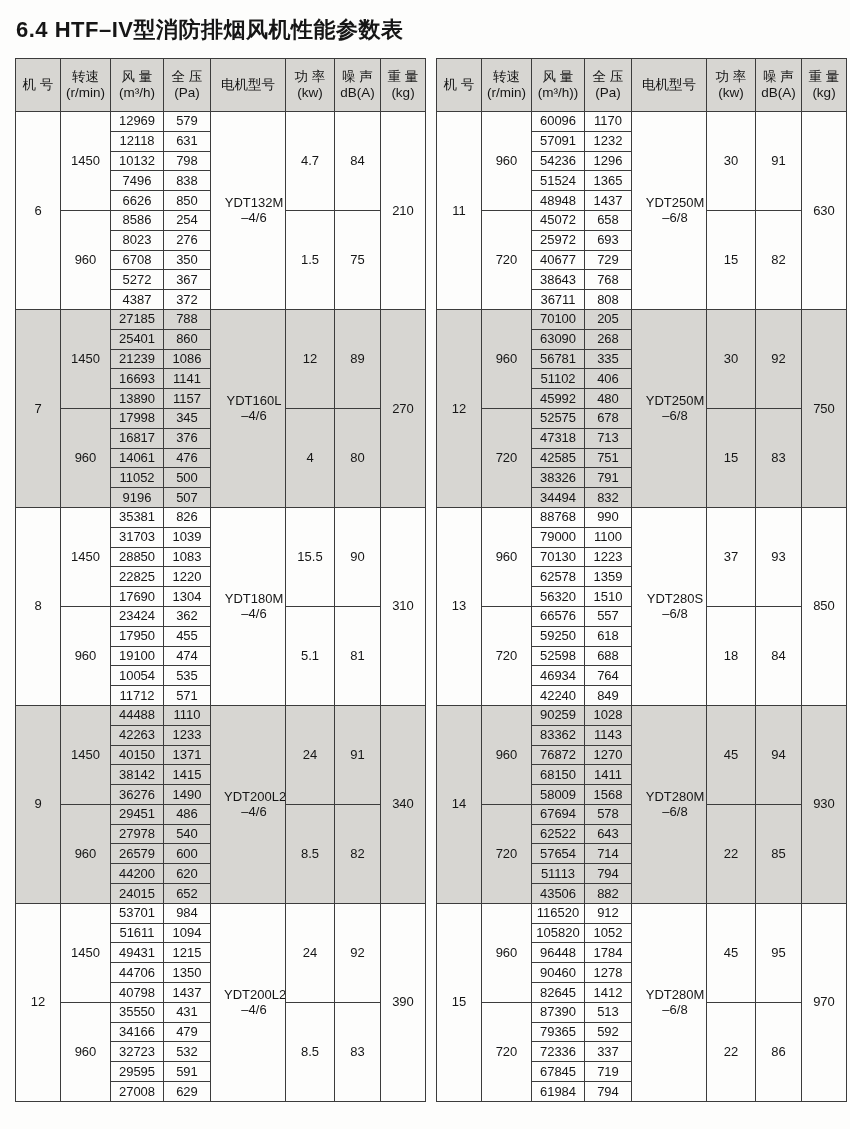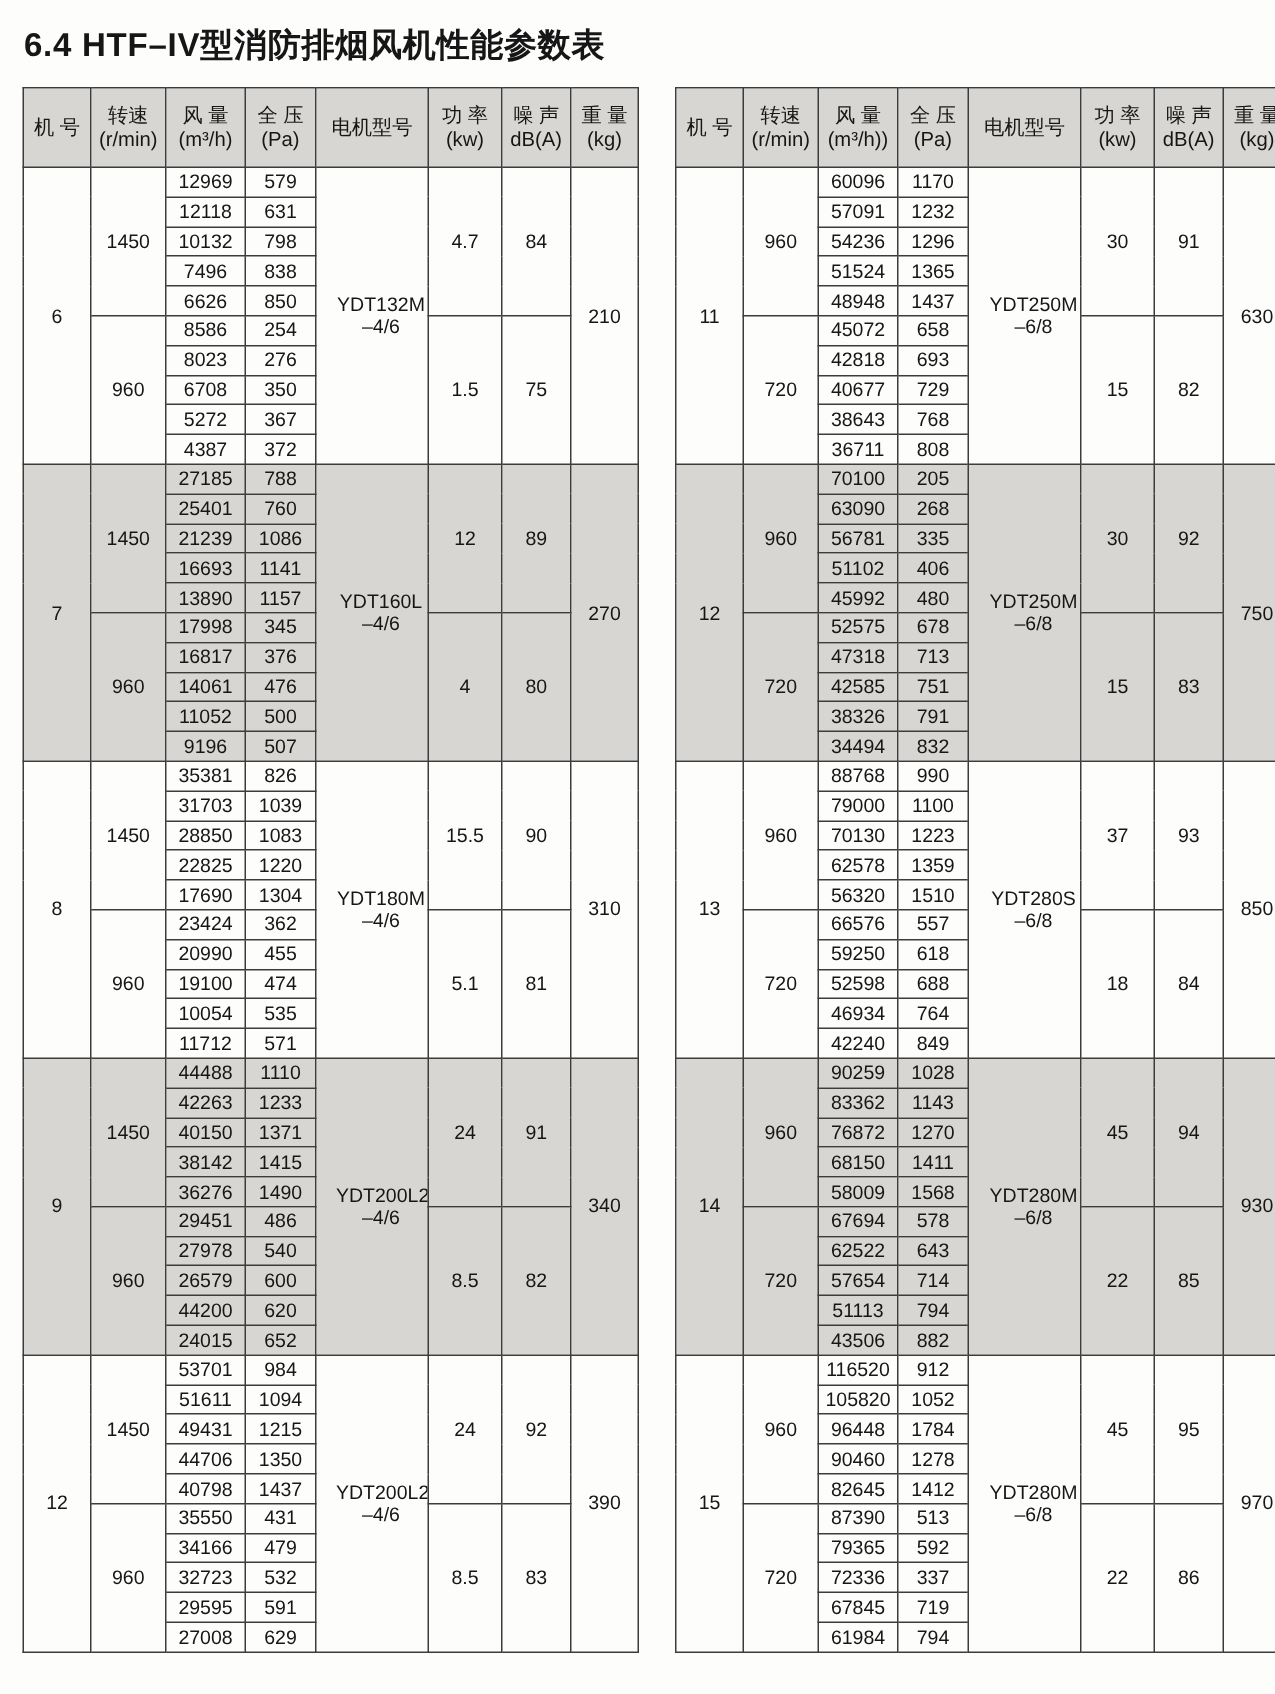--- a/index.html
+++ b/index.html
@@ -17,21 +17,21 @@
     -webkit-font-smoothing:antialiased;
   }
   .title{
     font-size:22px;
     font-weight:bold;
     margin:15px 0 13px 16px;
     letter-spacing:0.5px;
   }
   .tables{
     display:flex;
-    gap:24px;
+    gap:10px;
     margin-left:15px;
   }
   table{
     border-collapse:collapse;
     table-layout:fixed;
     width:410px;
     border:1.5px solid var(--border);
   }
   th,td{
     border:1px solid var(--border);
@@ -165,21 +165,21 @@
           <td rowspan="10" class="motor-cell">
             <div>YDT160L</div>
             <div>–4/6</div>
           </td>
           <td rowspan="5">12</td>
           <td rowspan="5">89</td>
           <td rowspan="10">270</td>
         </tr>
         <tr class="shaded">
           <td>25401</td>
-          <td>760</td>
+          <td>860</td>
         </tr>
         <tr class="shaded">
           <td>21239</td>
           <td>1086</td>
         </tr>
         <tr class="shaded">
           <td>16693</td>
           <td>1141</td>
         </tr>
         <tr class="shaded">
@@ -239,21 +239,21 @@
           <td>1304</td>
         </tr>
         <tr>
           <td rowspan="5">960</td>
           <td>23424</td>
           <td>362</td>
           <td rowspan="5">5.1</td>
           <td rowspan="5">81</td>
         </tr>
         <tr>
-          <td>20990</td>
+          <td>17950</td>
           <td>455</td>
         </tr>
         <tr>
           <td>19100</td>
           <td>474</td>
         </tr>
         <tr>
           <td>10054</td>
           <td>535</td>
         </tr>
@@ -443,21 +443,21 @@
           <td>1437</td>
         </tr>
         <tr>
           <td rowspan="5">720</td>
           <td>45072</td>
           <td>658</td>
           <td rowspan="5">15</td>
           <td rowspan="5">82</td>
         </tr>
         <tr>
-          <td>42818</td>
+          <td>25972</td>
           <td>693</td>
         </tr>
         <tr>
           <td>40677</td>
           <td>729</td>
         </tr>
         <tr>
           <td>38643</td>
           <td>768</td>
         </tr>

